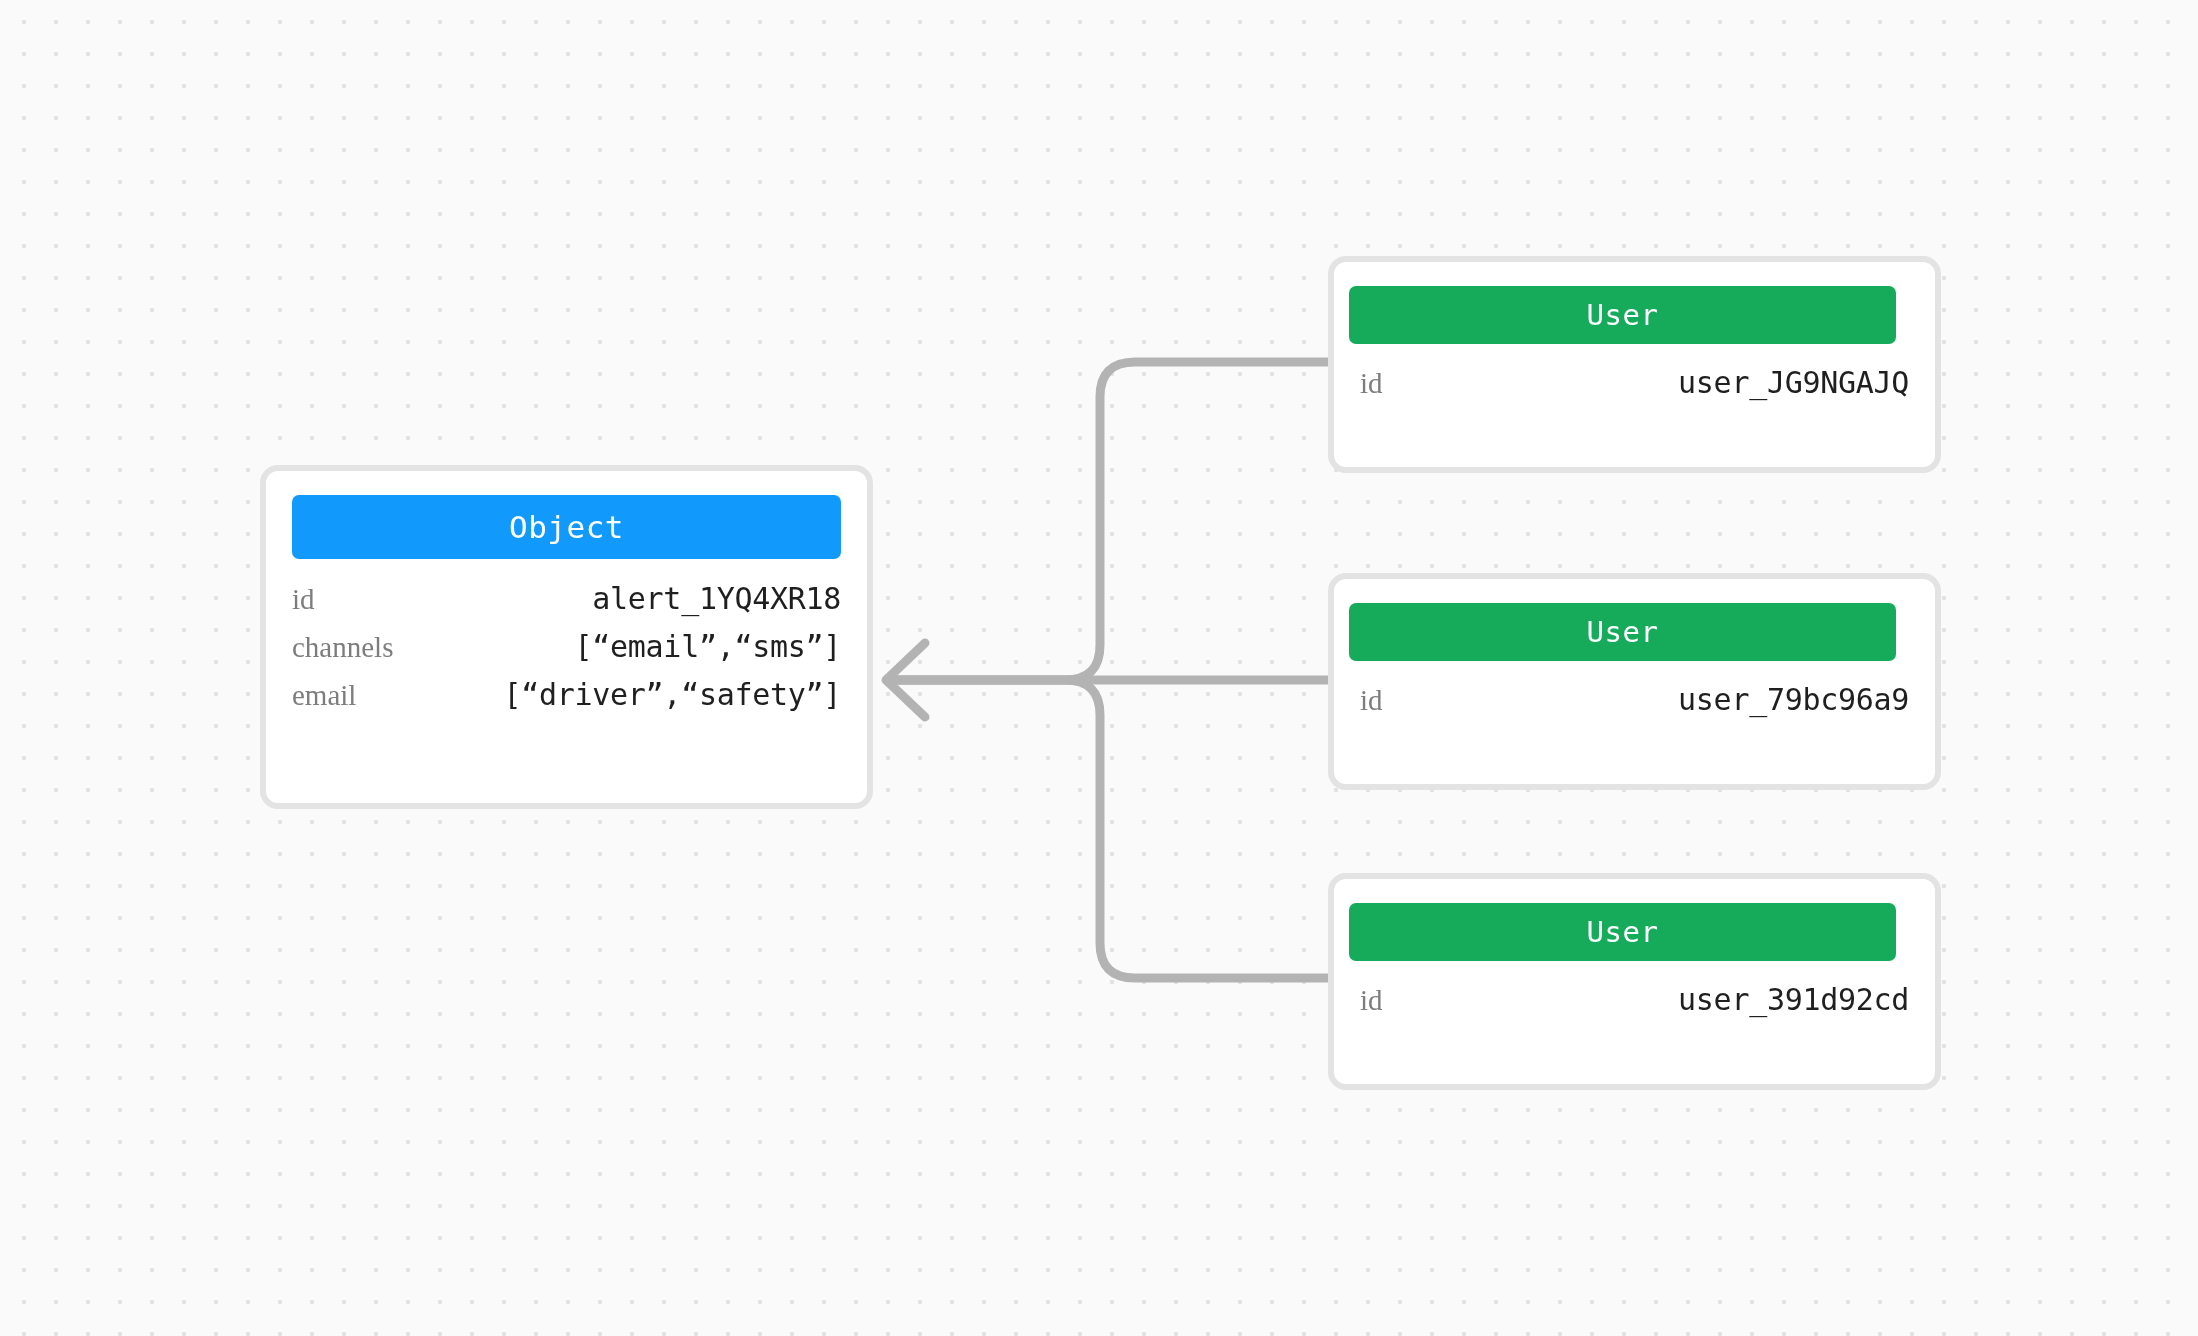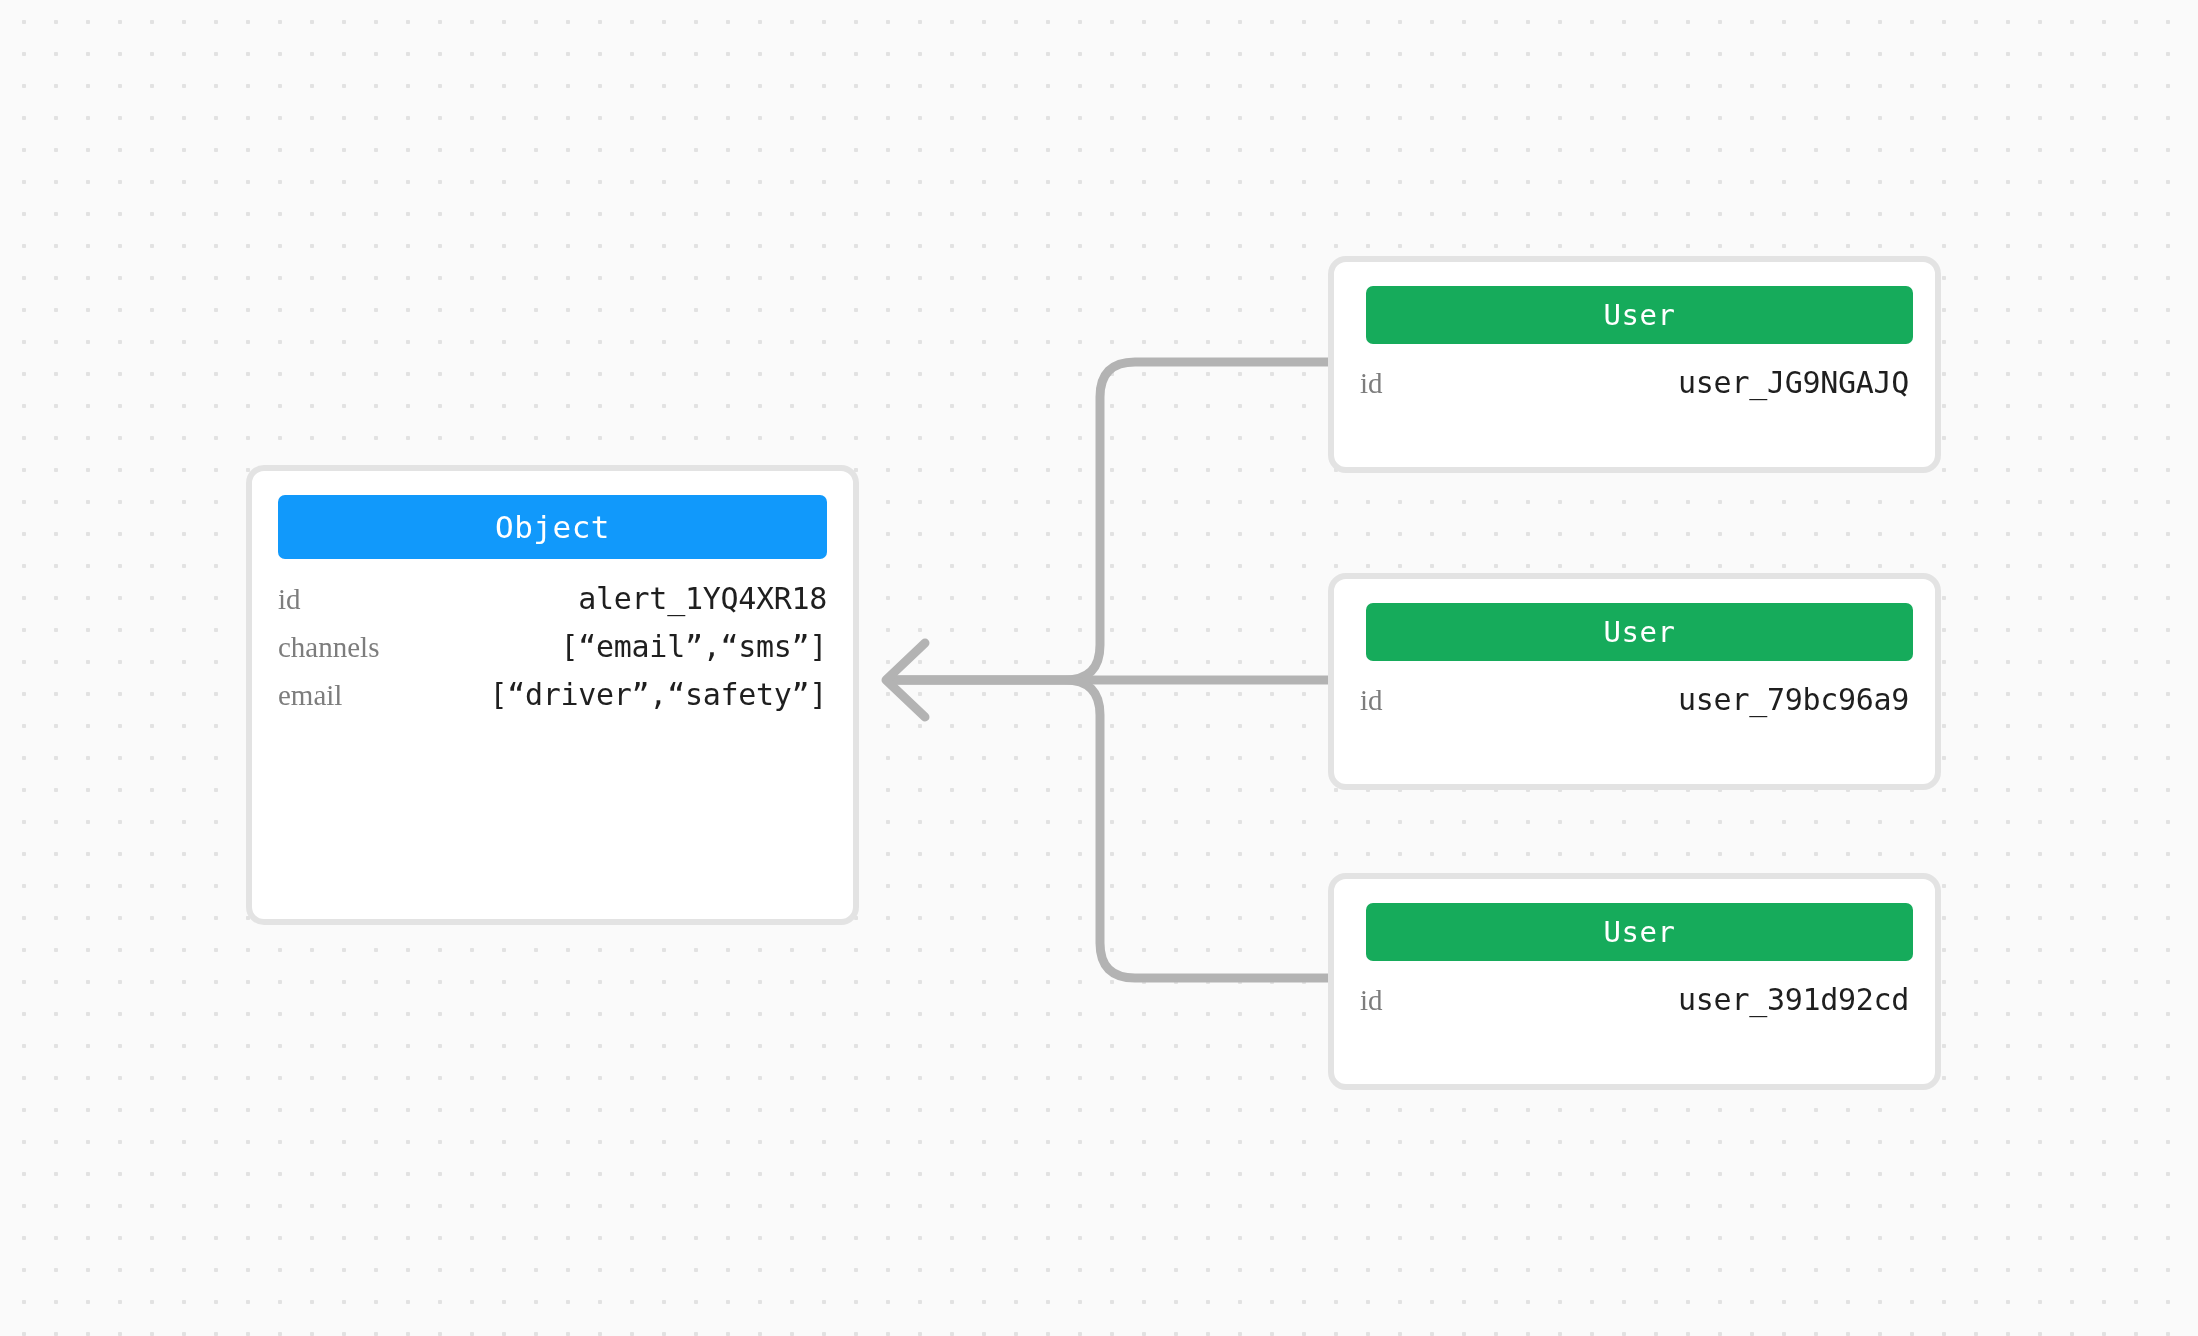--- a/index.html
+++ b/index.html
@@ -46,24 +46,24 @@
     color: #FFFFFF;
     font-family: "DejaVu Sans Mono", monospace;
     display: flex;
     align-items: center;
     justify-content: center;
     letter-spacing: 0.5px;
   }
 
   
   #node-object {
-    left: 246px;
+    left: 260px;
     top: 465px;
     width: 613px;
-    height: 460px;
+    height: 344px;
   }
   #node-object .node-header {
     left: 26px;
     top: 24px;
     width: 549px;
     height: 64px;
     background: #1199FB;
     font-size: 31px;
   }
 
@@ -99,21 +99,21 @@
     letter-spacing: -0.3px;
   }
 
   
   .node-user {
     left: 1328px;
     width: 613px;
     height: 217px;
   }
   .node-user .node-header {
-    left: 32px;
+    left: 15px;
     top: 24px;
     width: 547px;
     height: 58px;
     background: #16AB5B;
     font-size: 29px;
   }
   .node-user .field-list { top: 103px; }
   .node-user .field-row { height: 44px; }
 
   #node-user-0 { top: 256px; }

